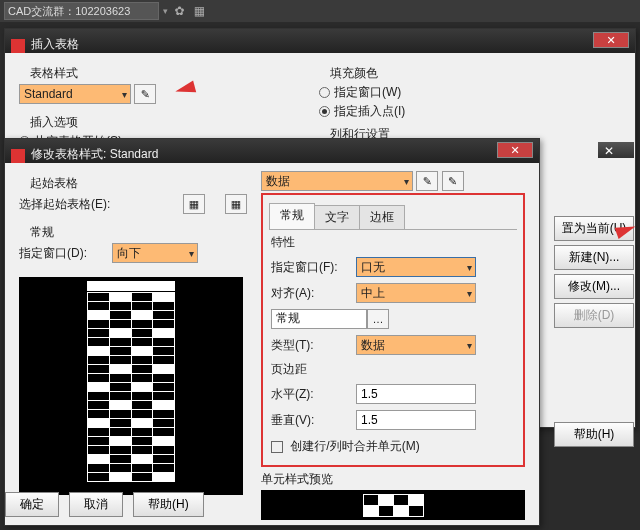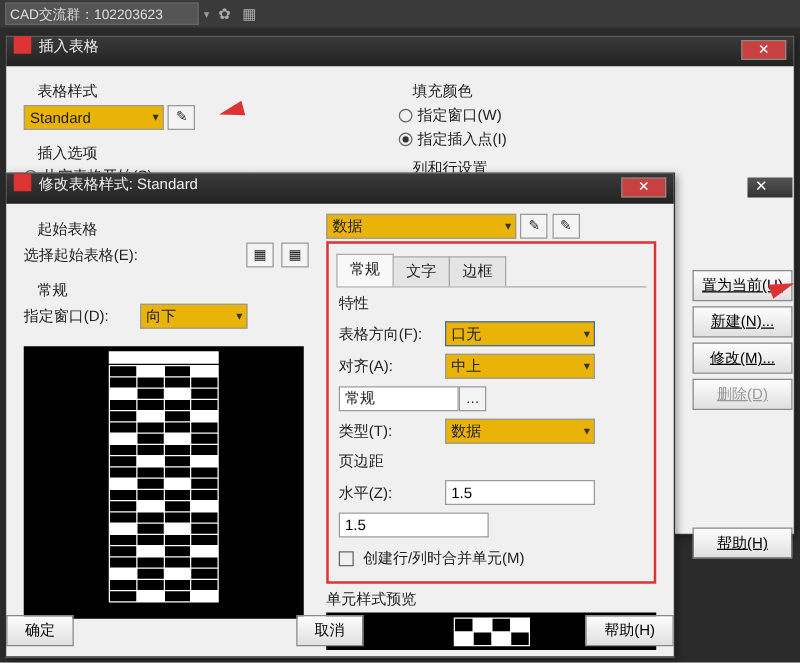--- a/index.html
+++ b/index.html
@@ -37,21 +37,21 @@
     position: absolute;
     background: #f0f0f0;
     border: 1px solid #333;
     box-shadow: 2px 2px 6px rgba(0,0,0,.4);
   }
   .dlg-title {
     height: 24px;
     background: linear-gradient(#3a3a3a,#222);
     color: #eee;
     display: flex;
-    align-items: flex-start;
+    align-items: flex-end;
     padding: 0 6px;
     font-size: 12px;
     position: relative;
   }
   .dlg-title .close {
     position: absolute;
     right: 6px;
     top: 3px;
     width: 36px;
     height: 16px;
@@ -65,21 +65,21 @@
   .dlg-title .aicon {
     width: 14px; height:14px;
     background: #d33;
     margin-right: 6px;
   }
   .dlg-body { padding: 8px 14px; color: #222; position: relative; }
   .sect-title { margin: 4px 11px 2px; }
   .combo {
     display: inline-block;
     border: 1px solid #999;
-    background: #eab308;
+    background: #fdba74;
     height: 20px;
     line-height: 18px;
     padding: 0 16px 0 4px;
     position: relative;
     font-size: 12px;
   }
   .combo::after {
     content: "▾";
     position: absolute;
     right: 3px; top: 1px;
@@ -117,28 +117,28 @@
     margin-top: 2px;
     font-size: 12px;
   }
   .tab.active { background: #f8f8f8; position:relative; z-index:1; margin-top:0; padding-bottom:5px; }
   .redbox { border: 2px solid #d33; padding: 4px 6px 6px; margin-top: 2px; }
   .prop-row { display:flex; align-items:center; margin: 6px 0; }
   .prop-row .lbl { width: 85px; }
   .prop-row .ctl { width: 120px; }
   .textin { border:1px solid #999; background:#fff; height:20px; padding:0 4px; font-size:12px; }
   .chk { width:12px; height:12px; border:1px solid #666; display:inline-block; margin-right:4px; vertical-align:middle; }
-  .btnrow { display:flex; justify-content:space-between; gap:10px; margin-top:10px; }
+  .btnrow { display:flex; justify-content:flex-start; gap:10px; margin-top:10px; }
   .btn {
     border: 1px solid #888;
     background: linear-gradient(#fdfdfd,#e0e0e0);
     padding: 3px 14px;
     font-size: 12px;
   }
-  .sidebtn { width:80px; text-align:center; margin-bottom:4px; padding:3px 4px;text-decoration:underline; }
+  .sidebtn { width:80px; text-align:center; margin-bottom:4px; padding:3px 4px; }
   .preview-tbl {
     background:#000;
     padding:4px;
   }
   .preview-tbl .cells { display:grid; grid-template-columns:repeat(4,1fr); gap:1px; background:#fff; padding:1px; }
   .preview-tbl .cells div { background:#000; height:8px; }
   .preview-small { background:#000; height:30px; display:flex; align-items:center; justify-content:center; margin-top:2px; }
   .preview-small .mini { display:grid; grid-template-columns:repeat(4,14px); gap:1px; background:#fff; padding:1px; }
   .preview-small .mini div { background:#000; height:10px; }
   .dotbtn { width:22px; text-align:center; }
@@ -208,21 +208,21 @@
 <div class="dlg" style="left:4px; top:138px; width:536px; height:388px;">
   <div class="dlg-title">
     <span class="aicon"></span>
     <span>修改表格样式: Standard</span>
     <div class="close">✕</div>
   </div>
   <div class="dlg-body" style="display:flex; gap:14px; height:calc(100% - 24px);">
 
     <div style="width:228px;">
       <div class="sect-title">起始表格</div>
-      <div style="display:flex; align-items:center; gap:6px;justify-content:flex-end;">
+      <div style="display:flex; align-items:center; gap:20px;justify-content:flex-end;">
         <span style="flex:1;">选择起始表格(E):</span>
         <span class="iconbtn">▦</span>
         <span class="iconbtn">▦</span>
       </div>
       <div class="sect-title" style="margin-top:10px;">常规</div>
       <div style="display:flex; align-items:center; gap:8px;">
         <span style="width:85px;">指定窗口(D):</span>
         <span class="combo" style="width:86px;">向下</span>
       </div>
 
@@ -328,41 +328,42 @@
 
       <div class="redbox">
         <div class="tabset">
           <div class="tab active">常规</div>
           <div class="tab">文字</div>
           <div class="tab">边框</div>
         </div>
         <div style="padding:4px 2px;">
           <div>特性</div>
           <div class="prop-row">
-            <span class="lbl">表格方向(F):</span>
+            <span class="lbl">指定窗口(F):</span>
             <span class="combo ctl" style="border:1px solid #3a6ea5;">口无</span>
           </div>
           <div class="prop-row">
             <span class="lbl">对齐(A):</span>
             <span class="combo ctl">中上</span>
           </div>
           <div class="prop-row">
             <span class="textin ctl" style="width:96px; display:inline-block;">常规</span>
             <span class="iconbtn dotbtn">…</span>
           </div>
           <div class="prop-row">
             <span class="lbl">类型(T):</span>
             <span class="combo ctl">数据</span>
           </div>
           <div style="margin-top:6px;">页边距</div>
           <div class="prop-row">
             <span class="lbl">水平(Z):</span>
             <input class="textin ctl" value="1.5" style="">
           </div>
           <div class="prop-row">
+            <span class="lbl">垂直(V):</span>
             <input class="textin ctl" value="1.5" style="">
           </div>
           <div style="margin-top:8px;">
             <span class="chk"></span>
             <span>创建行/列时合并单元(M)</span>
           </div>
         </div>
       </div>
 
       <div style="margin-top:4px;">单元样式预览</div>

